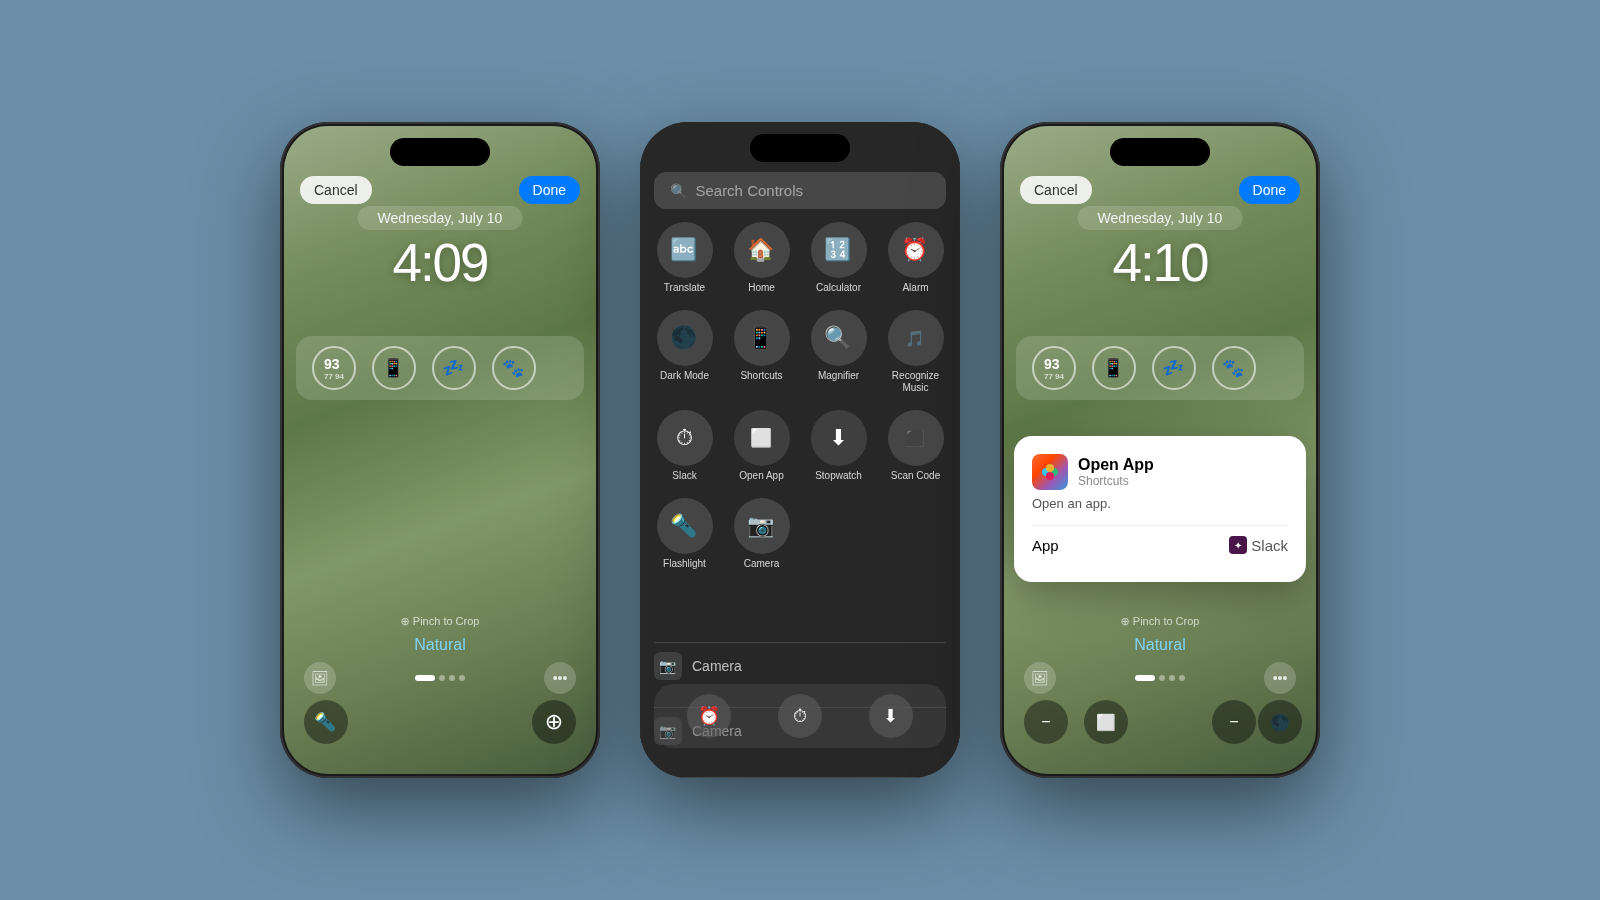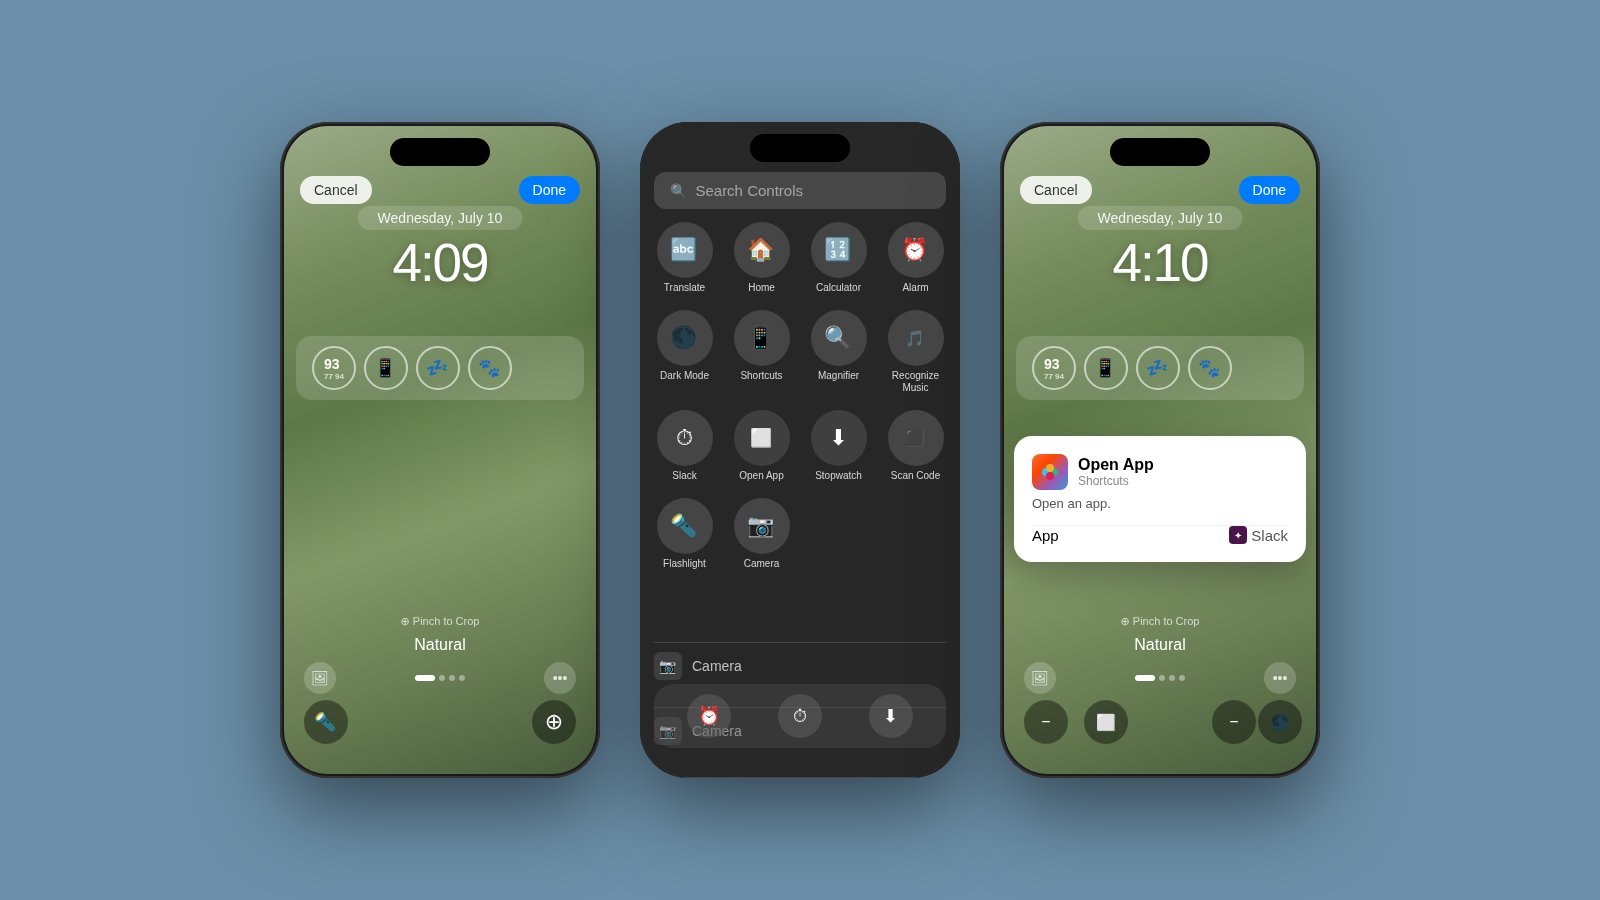--- a/index.html
+++ b/index.html
@@ -123,21 +123,21 @@
     
     .widgets-row {
       position: absolute;
       top: 210px;
       left: 12px; right: 12px;
       background: rgba(255,255,255,0.15);
       border-radius: 16px;
       padding: 10px 16px;
       display: flex;
       align-items: center;
-      gap: 8px;
+      gap: 16px;
       z-index: 10;
     }
     .widget-circle {
       width: 44px;
       height: 44px;
       border-radius: 50%;
       border: 2px solid rgba(255,255,255,0.6);
       display: flex;
       align-items: center;
       justify-content: center;
@@ -157,21 +157,21 @@
       z-index: 10;
     }
     .pinch-label {
       text-align: center;
       color: rgba(255,255,255,0.7);
       font-size: 11px;
       margin-bottom: 8px;
     }
     .filter-name {
       text-align: center;
-      color: #ffffff;
+      color: #7dd3fc;
       font-size: 16px;
       font-weight: 500;
       margin-bottom: 8px;
     }
     .bottom-icons {
       display: flex;
       justify-content: space-between;
       padding: 0 20px;
       align-items: center;
     }
@@ -380,21 +380,21 @@
     }
     .popup-desc {
       font-size: 13px;
       color: #555;
       margin-bottom: 14px;
     }
     .popup-row {
       display: flex;
       justify-content: space-between;
       align-items: center;
-      padding: 0 0;
+      padding: 10px 0;
       border-top: 1px solid #f0f0f0;
     }
     .popup-row-label {
       font-size: 15px;
       color: #000;
     }
     .popup-row-value {
       display: flex;
       align-items: center;
       gap: 4px;

